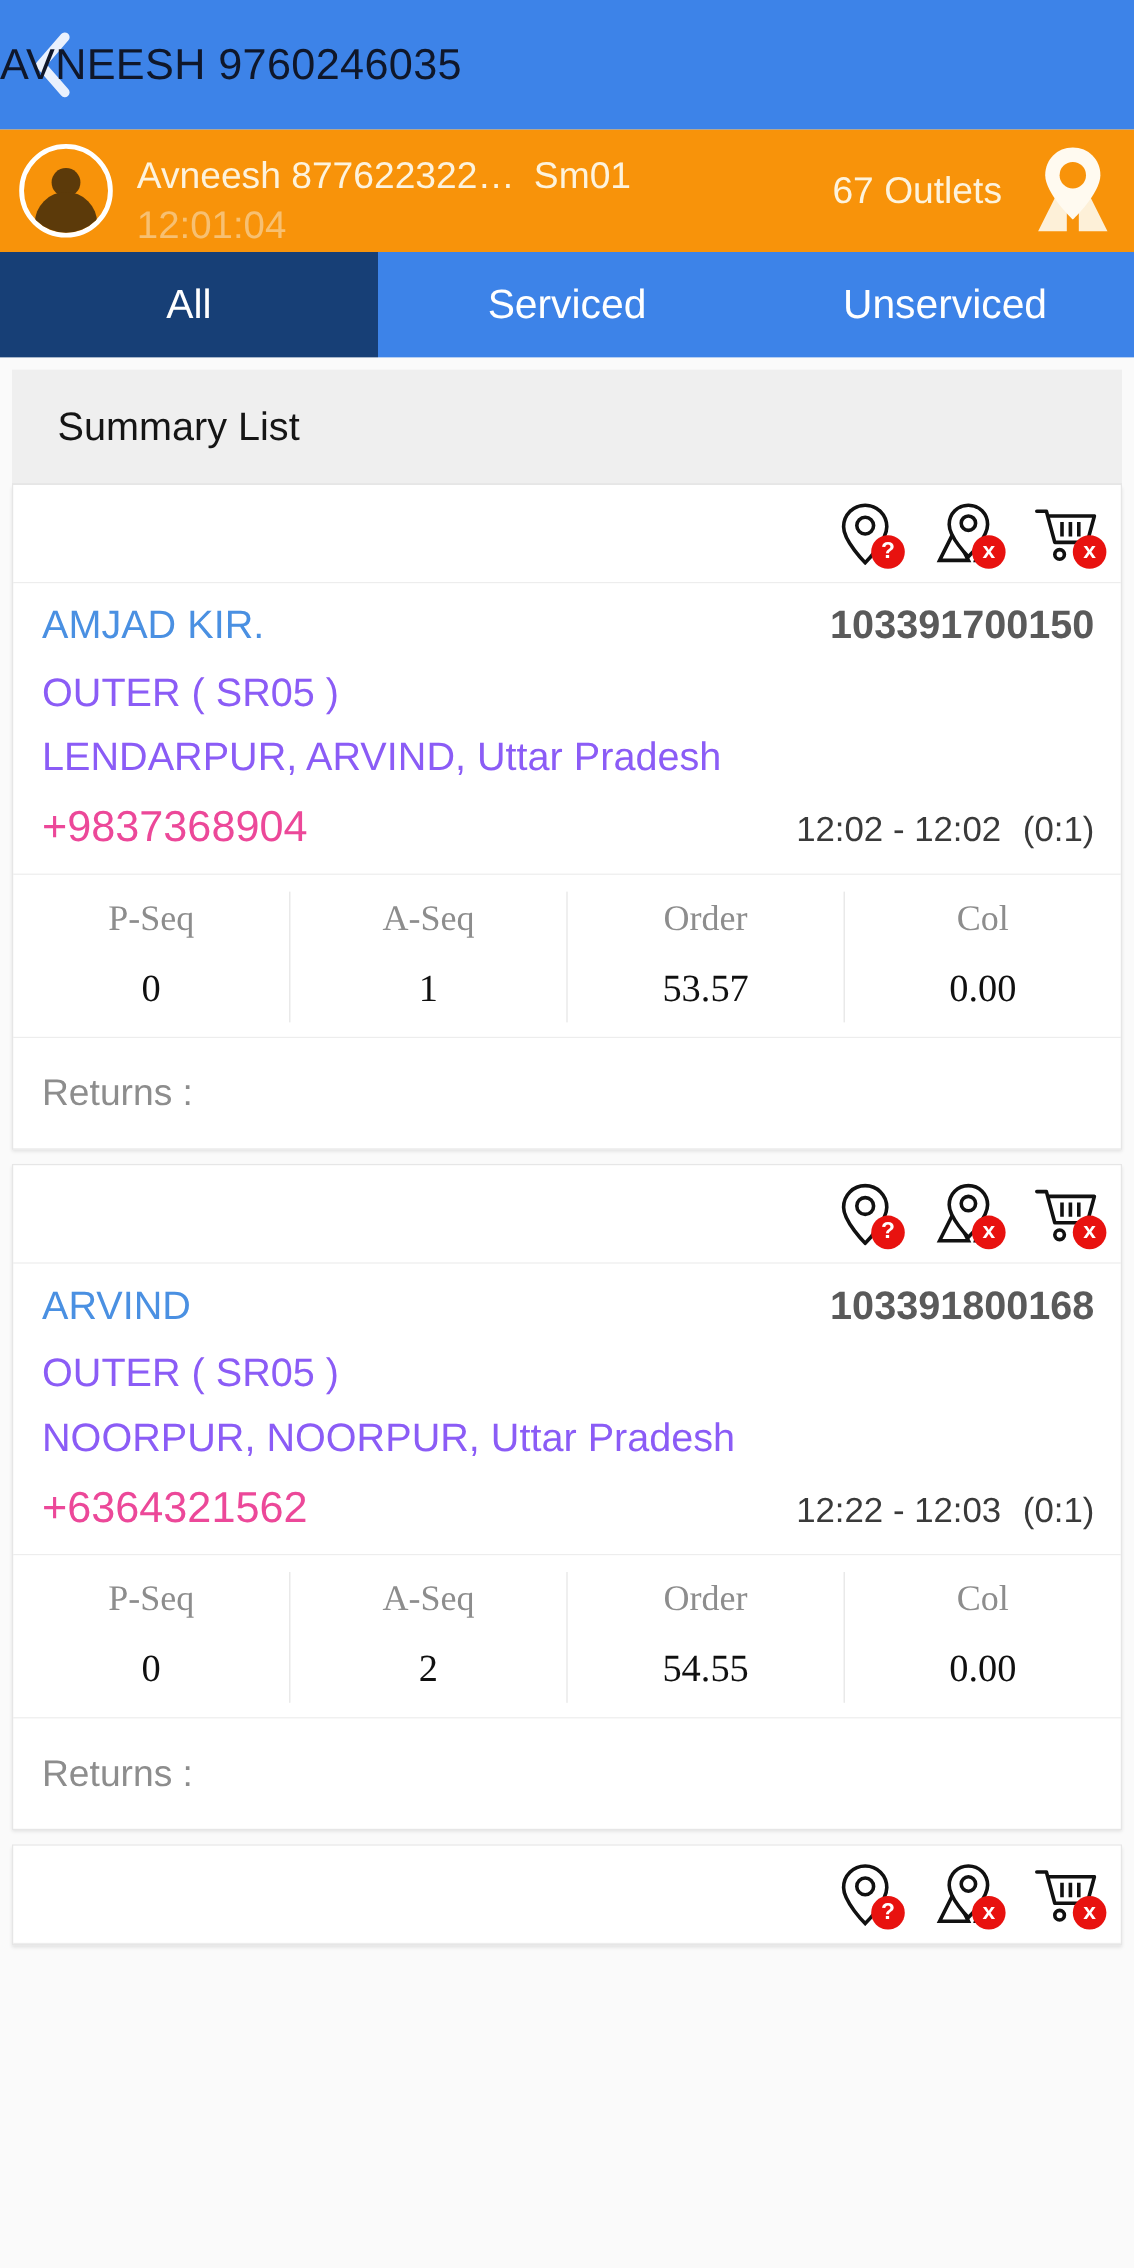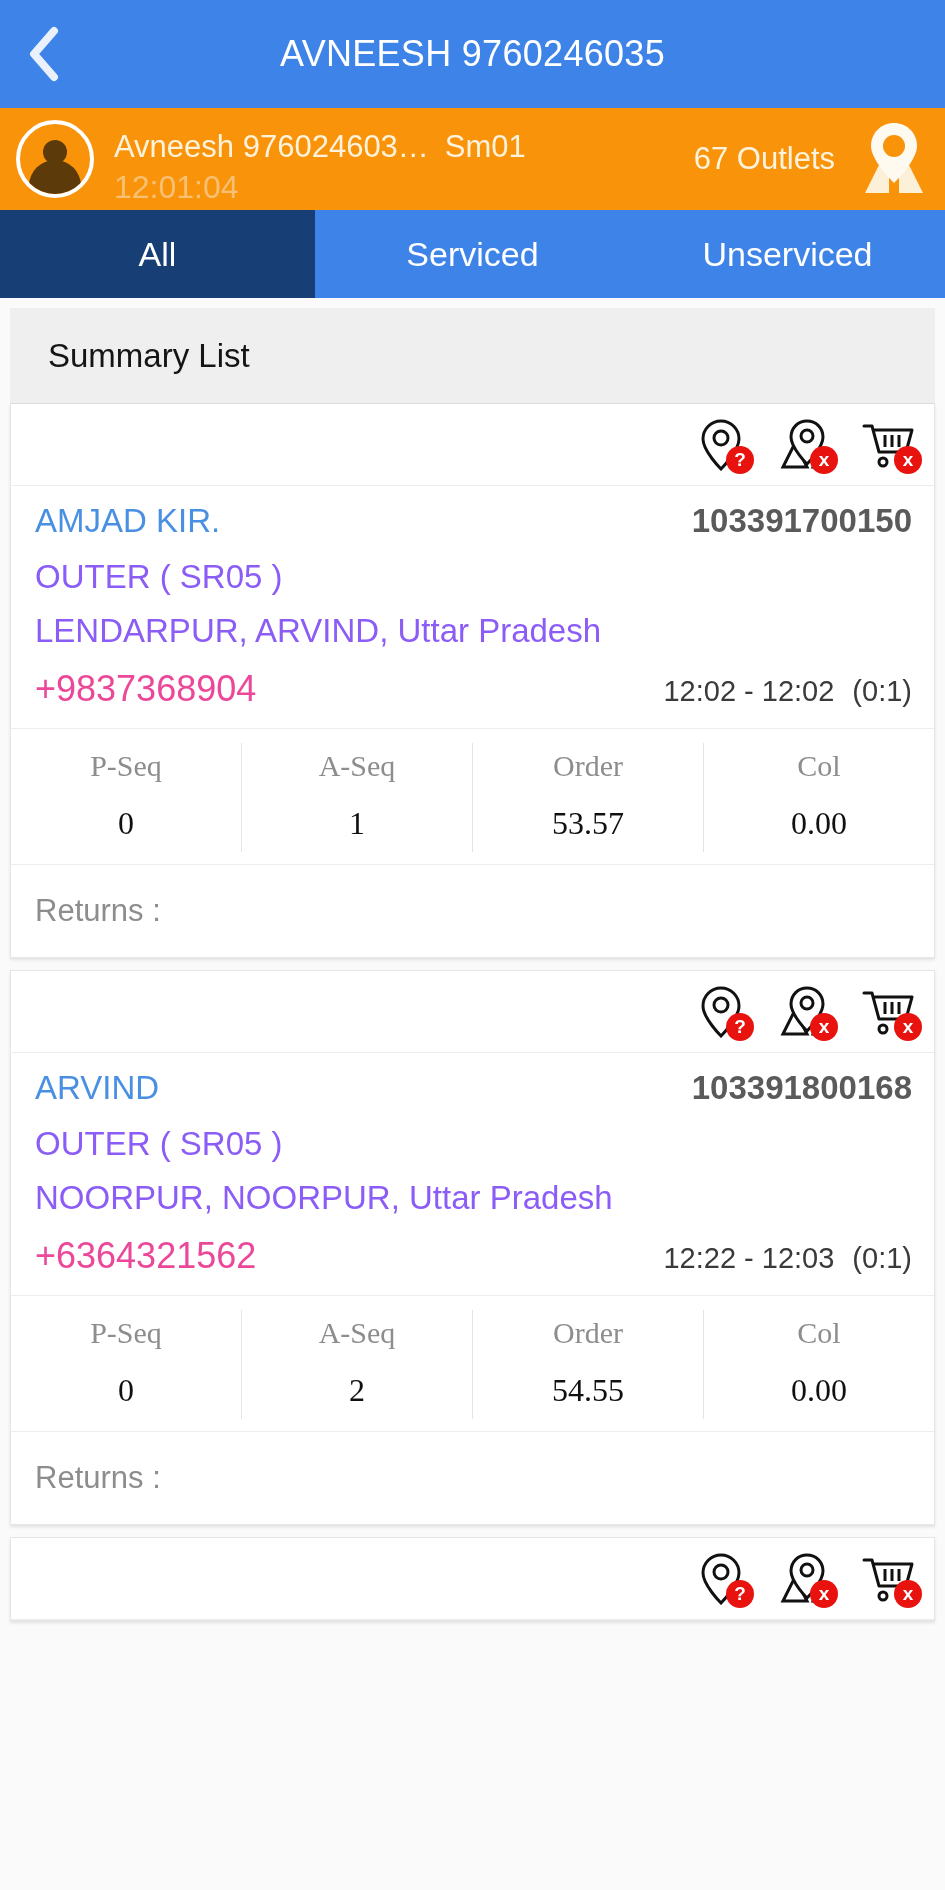--- a/index.html
+++ b/index.html
@@ -35,22 +35,22 @@
     height: 108px;
     display: flex;
     align-items: center;
     justify-content: center;
     cursor: pointer;
   }
   .back-btn svg { display: block; }
   .appbar-title {
     position: absolute;
     left: 0; right: 0;
-    text-align: center;
-    color: #ffffff;
+    text-align: left;
+    color: #0f172a;
     font-size: 36px;
     letter-spacing: 0.3px;
     pointer-events: none;
   }
 
   
   .userstrip {
     height: 102px;
     background: #f8930a;
     display: flex;
@@ -291,21 +291,21 @@
     <div class="appbar-title">AVNEESH 9760246035</div>
   </div>
 
   <div class="userstrip">
     <div class="avatar">
       <div class="head"></div>
       <div class="body"></div>
     </div>
     <div class="user-meta">
       <div class="user-line1">
-        <span>Avneesh 976024603…</span><span class="sm">Sm01</span>
+        <span>Avneesh 877622322…</span><span class="sm">Sm01</span>
       </div>
       <div class="user-time">12:01:04</div>
     </div>
     <div class="outlets-count">67 Outlets</div>
     <div class="map-icon-btn">
       <span>
         <svg width="70" height="72" viewBox="0 0 70 72" aria-hidden="true">
           <path d="M6 72 L20 44 L30 48 L30 72 Z" fill="#fdf0d8"></path>
           <path d="M40 48 L50 44 L64 72 L40 72 Z" fill="#fdf0d8"></path>
           <path d="M35 2 C22 2 12 12 12 25 C12 40 35 62 35 62 C35 62 58 40 58 25 C58 12 48 2 35 2 Z" fill="#fffaf0"></path>

